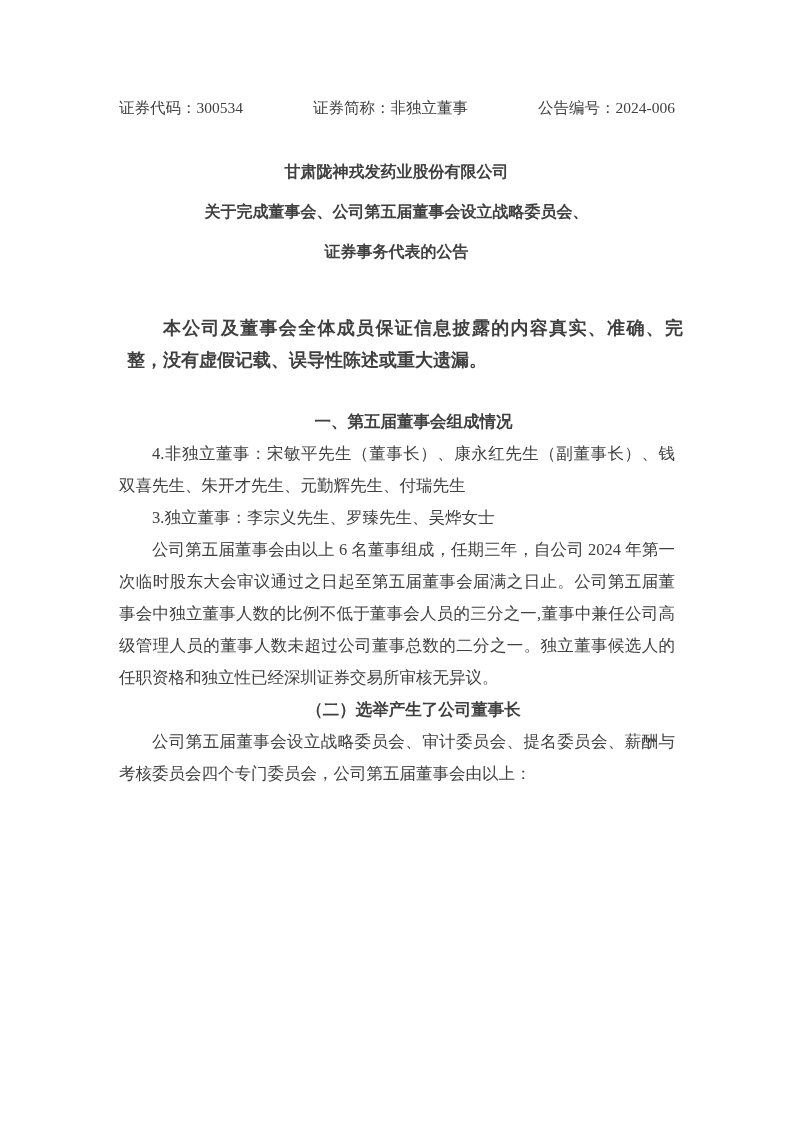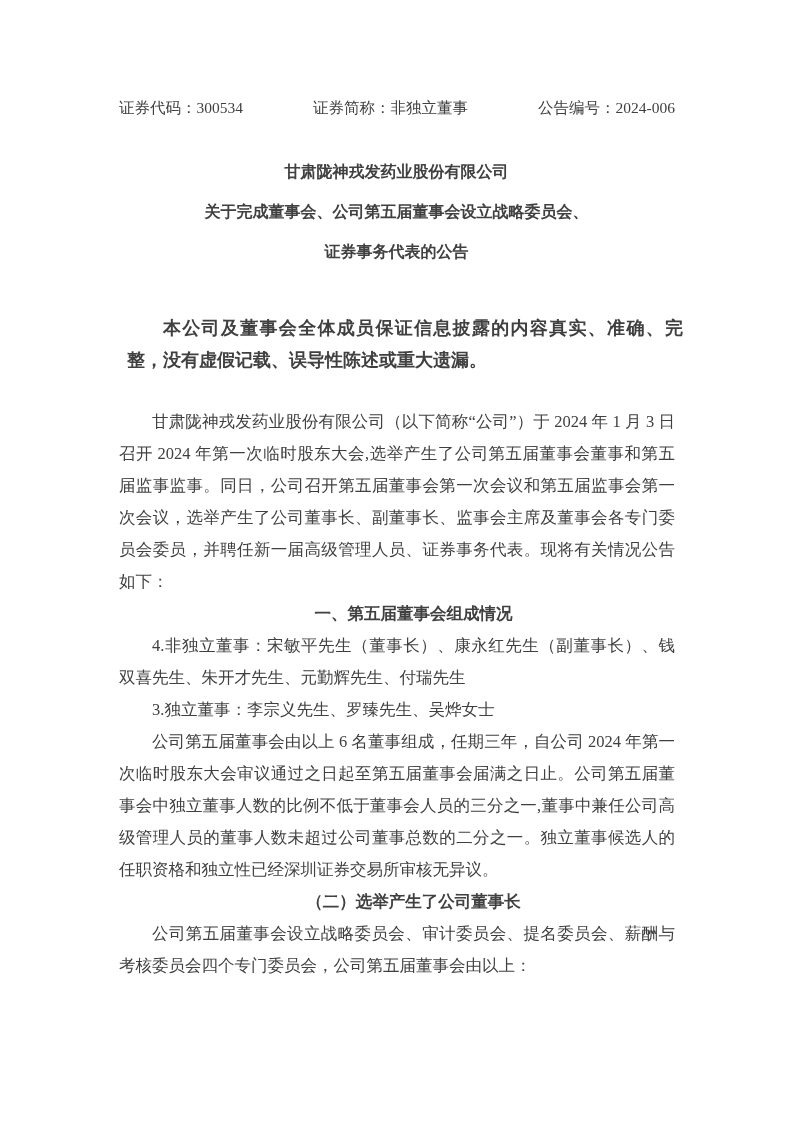--- a/index.html
+++ b/index.html
@@ -83,21 +83,20 @@
 
   <div class="title-block">
     <div>甘肃陇神戎发药业股份有限公司</div>
     <div>关于完成董事会、公司第五届董事会设立战略委员会、</div>
     <div>证券事务代表的公告</div>
   </div>
 
   <div class="disclaimer">本公司及董事会全体成员保证信息披露的内容真实、准确、完整，没有虚假记载、误导性陈述或重大遗漏。</div>
 
   <div class="body-flow">
-    <p>甘肃陇神戎发药业股份有限公司（以下简称“公司”）于 2024 年 1 月 3 日召开 2024 年第一次临时股东大会,选举产生了公司第五届董事会董事和第五届监事监事。同日，公司召开第五届董事会第一次会议和第五届监事会第一次会议，选举产生了公司董事长、副董事长、监事会主席及董事会各专门委员会委员，并聘任新一届高级管理人员、证券事务代表。现将有关情况公告如下：</p>
     <h2>一、第五届董事会组成情况</h2>
     <p>4.非独立董事：宋敏平先生（董事长）、康永红先生（副董事长）、钱双喜先生、朱开才先生、元勤辉先生、付瑞先生</p>
     <p>3.独立董事：李宗义先生、罗臻先生、吴烨女士</p>
     <p>公司第五届董事会由以上 6 名董事组成，任期三年，自公司 2024 年第一次临时股东大会审议通过之日起至第五届董事会届满之日止。公司第五届董事会中独立董事人数的比例不低于董事会人员的三分之一,董事中兼任公司高级管理人员的董事人数未超过公司董事总数的二分之一。独立董事候选人的任职资格和独立性已经深圳证券交易所审核无异议。</p>
     <h3>（二）选举产生了公司董事长</h3>
     <p>公司第五届董事会设立战略委员会、审计委员会、提名委员会、薪酬与考核委员会四个专门委员会，公司第五届董事会由以上：</p>
   </div>
 
 </div>
 

